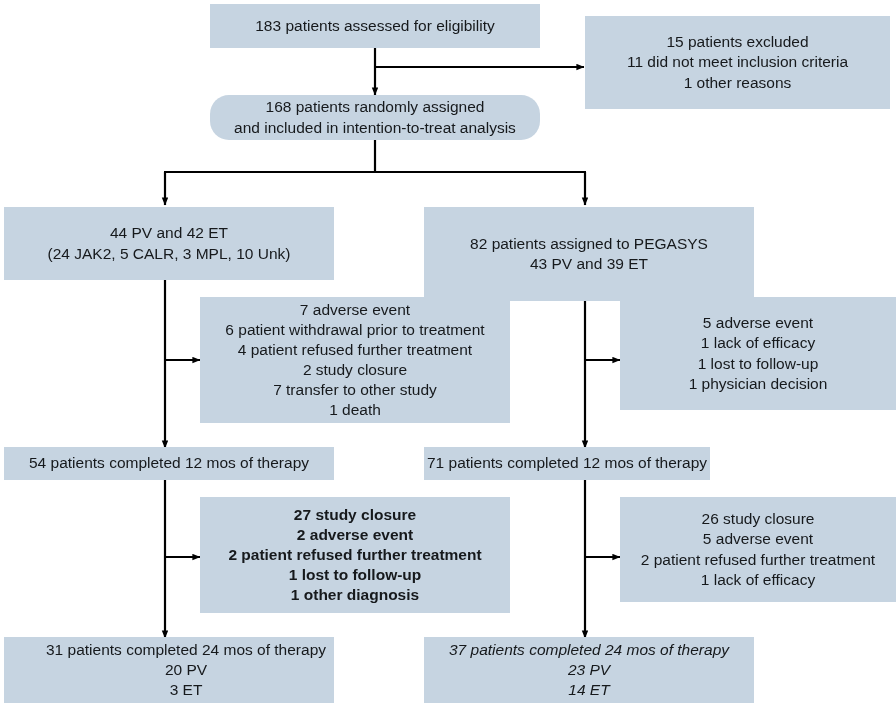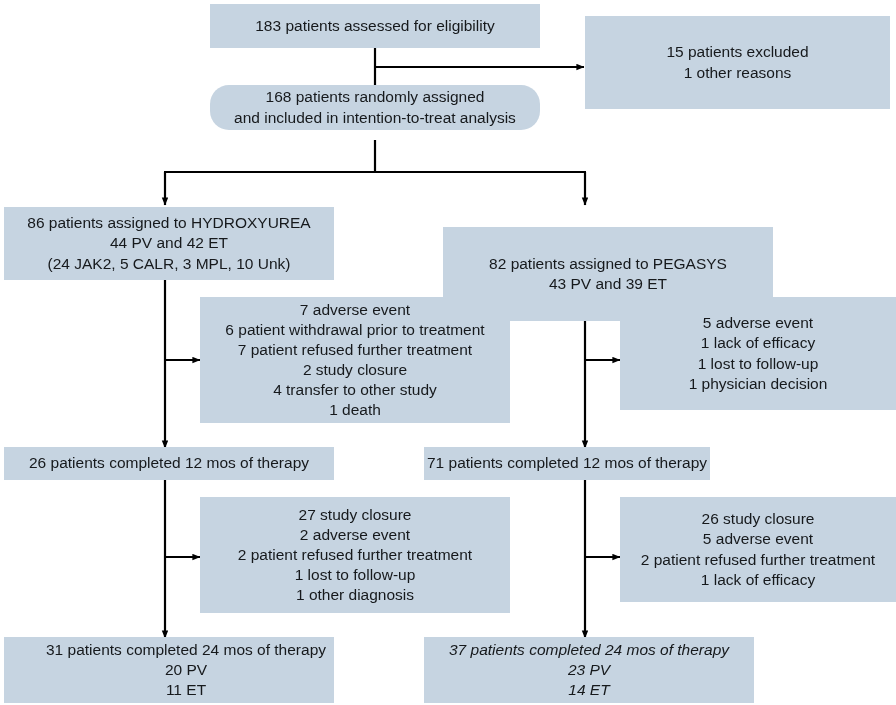--- a/index.html
+++ b/index.html
@@ -74,82 +74,82 @@
     <line x1="585" y1="480" x2="585" y2="638" stroke="#000" stroke-width="2.2" marker-end="url(#arrow)"></line>
     <line x1="585" y1="557" x2="620" y2="557" stroke="#000" stroke-width="2.2" marker-end="url(#arrow)"></line>
   </svg>
 
   <div class="box" style="left:210px; top:4px; width:330px; height:44px;">
     <span class="ln">183 patients assessed for eligibility</span>
   </div>
 
   <div class="box" style="left:585px; top:16px; width:305px; height:93px;">
     <span class="ln">15 patients excluded</span>
+    <span class="ln">11 did not meet inclusion criteria</span>
     <span class="ln">1 other reasons</span>
   </div>
 
-  <div class="box" style="left:210px; top:85px; width:330px; height:45px;border-radius:19px;">
+  <div class="box" style="left:210px; top:95px; width:330px; height:45px;border-radius:19px;">
     <span class="ln">168 patients randomly assigned</span>
     <span class="ln">and included in intention-to-treat analysis</span>
   </div>
 
   <div class="box" style="left:4px; top:207px; width:330px; height:73px;">
-    <span class="ln">86 patients assigned to HYDROXYUREA</span>
     <span class="ln">44 PV and 42 ET</span>
     <span class="ln">(24 JAK2, 5 CALR, 3 MPL, 10 Unk)</span>
   </div>
 
-  <div class="box" style="left:443px; top:207px; width:330px; height:94px;margin-top:20px;">
+  <div class="box" style="left:424px; top:207px; width:330px; height:94px;">
     <span class="ln">82 patients assigned to PEGASYS</span>
     <span class="ln">43 PV and 39 ET</span>
   </div>
 
   <div class="box" style="left:200px; top:297px; width:310px; height:126px;">
     <span class="ln">7 adverse event</span>
     <span class="ln">6 patient withdrawal prior to treatment</span>
-    <span class="ln">7 patient refused further treatment</span>
+    <span class="ln">4 patient refused further treatment</span>
     <span class="ln">2 study closure</span>
-    <span class="ln">4 transfer to other study</span>
+    <span class="ln">7 transfer to other study</span>
     <span class="ln">1 death</span>
   </div>
 
   <div class="box" style="left:620px; top:297px; width:276px; height:113px;">
     <span class="ln">5 adverse event</span>
     <span class="ln">1 lack of efficacy</span>
     <span class="ln">1 lost to follow-up</span>
     <span class="ln">1 physician decision</span>
   </div>
 
   <div class="box" style="left:4px; top:447px; width:330px; height:33px;">
-    <span class="ln">26 patients completed 12 mos of therapy</span>
+    <span class="ln">54 patients completed 12 mos of therapy</span>
   </div>
 
   <div class="box" style="left:424px; top:447px; width:286px; height:33px;">
     <span class="ln">71 patients completed 12 mos of therapy</span>
   </div>
 
-  <div class="box" style="left:200px; top:497px; width:310px; height:116px;">
+  <div class="box" style="left:200px; top:497px; width:310px; height:116px;font-weight:bold;">
     <span class="ln">27 study closure</span>
     <span class="ln">2 adverse event</span>
     <span class="ln">2 patient refused further treatment</span>
     <span class="ln">1 lost to follow-up</span>
     <span class="ln">1 other diagnosis</span>
   </div>
 
   <div class="box" style="left:620px; top:497px; width:276px; height:105px;">
     <span class="ln">26 study closure</span>
     <span class="ln">5 adverse event</span>
     <span class="ln">2 patient refused further treatment</span>
     <span class="ln">1 lack of efficacy</span>
   </div>
 
   <div class="box" style="left:4px; top:637px; width:330px; height:66px;padding-left:40px;">
     <span class="ln">31 patients completed 24 mos of therapy</span>
     <span class="ln">20 PV</span>
-    <span class="ln">11 ET</span>
+    <span class="ln">3 ET</span>
   </div>
 
   <div class="box" style="left:424px; top:637px; width:330px; height:66px;font-style:italic;">
     <span class="ln">37 patients completed 24 mos of therapy</span>
     <span class="ln">23 PV</span>
     <span class="ln">14 ET</span>
   </div>
 
 </div>
 

